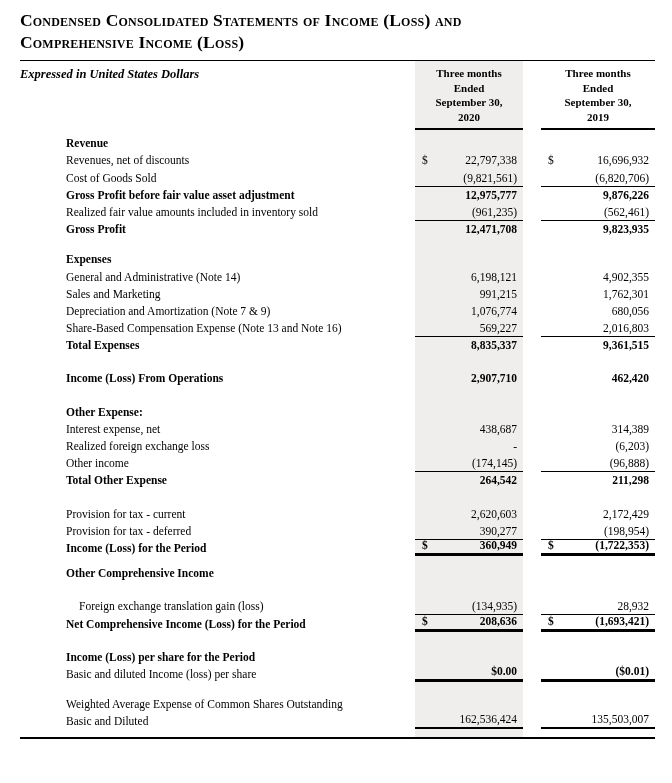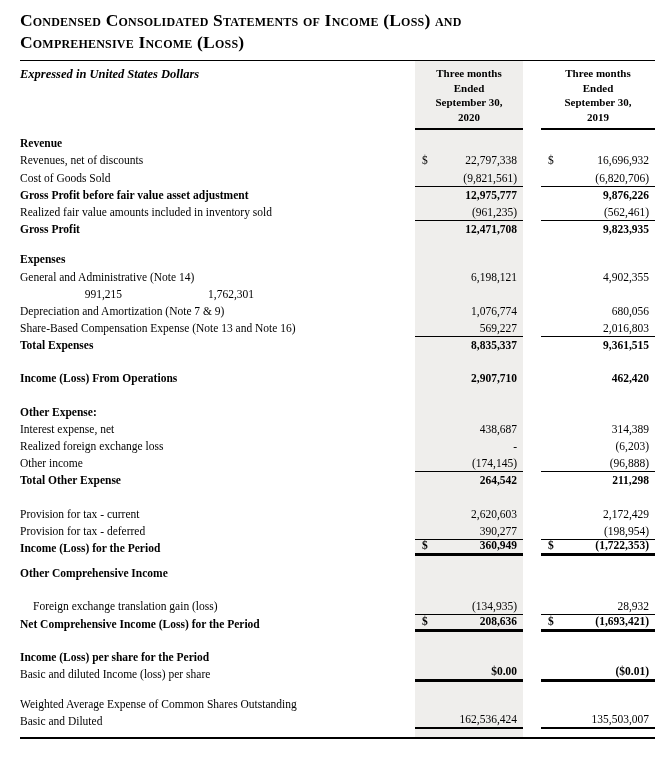--- a/index.html
+++ b/index.html
@@ -38,21 +38,21 @@
   }
   .shade-stripe {
     position: absolute;
     left: 395px;
     top: 0;
     width: 108px;
     height: 100%;
     background: #efeeec;
     z-index: 0;
   }
-  .thead, .row, .gap { position: relative; z-index: 1; }
+  .thead, .row, .gap { position: relative; z-index: 1; justify-content: space-between; }
   .thead {
     display: flex;
     padding-top: 3px;
     align-items: stretch;
   }
   .caption {
     flex: 1;
     font-weight: bold;
     font-style: italic;
     font-size: 12.5px;
@@ -63,21 +63,21 @@
     text-align: center;
     font-weight: bold;
     font-size: 11px;
     line-height: 14.5px;
     padding: 2px 0 4px 0;
     border-bottom: 2.5px solid #000;
     align-self: flex-end;
   }
   .colhead.c2019 { width: 114px; }
   .colgap { width: 18px; }
-  .rows { padding-top: 4px; }
+  .rows { padding-top: 4px; margin-left: 46px; }
   .row {
     display: flex;
     height: 17.2px;
     font-size: 11.5px;
     align-items: stretch;
   }
   .row .label {
     flex: 1;
     display: flex;
     align-items: flex-end;
@@ -225,20 +225,21 @@
               <span class="ds"></span>
               <span class="val">6,198,121</span>
             </div>
             <div class="colgap"></div>
             <div class="cell c2">
               <span class="ds"></span>
               <span class="val">4,902,355</span>
             </div>
           </div>
           <div class="row">
+            <div class="label">Sales and Marketing</div>
             <div class="cell c1">
               <span class="ds"></span>
               <span class="val">991,215</span>
             </div>
             <div class="colgap"></div>
             <div class="cell c2">
               <span class="ds"></span>
               <span class="val">1,762,301</span>
             </div>
           </div>

